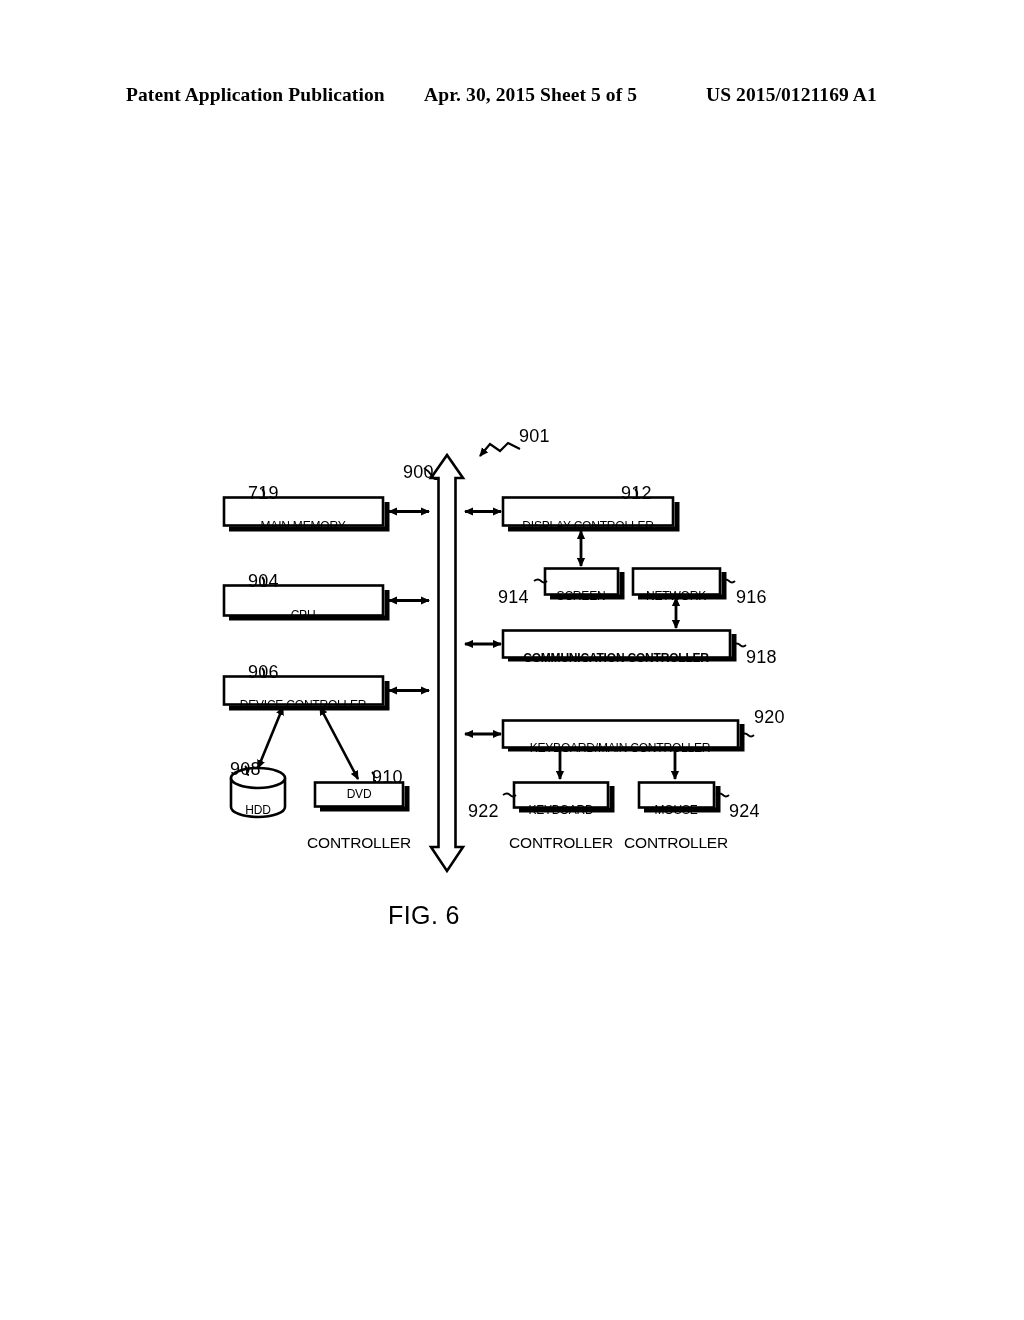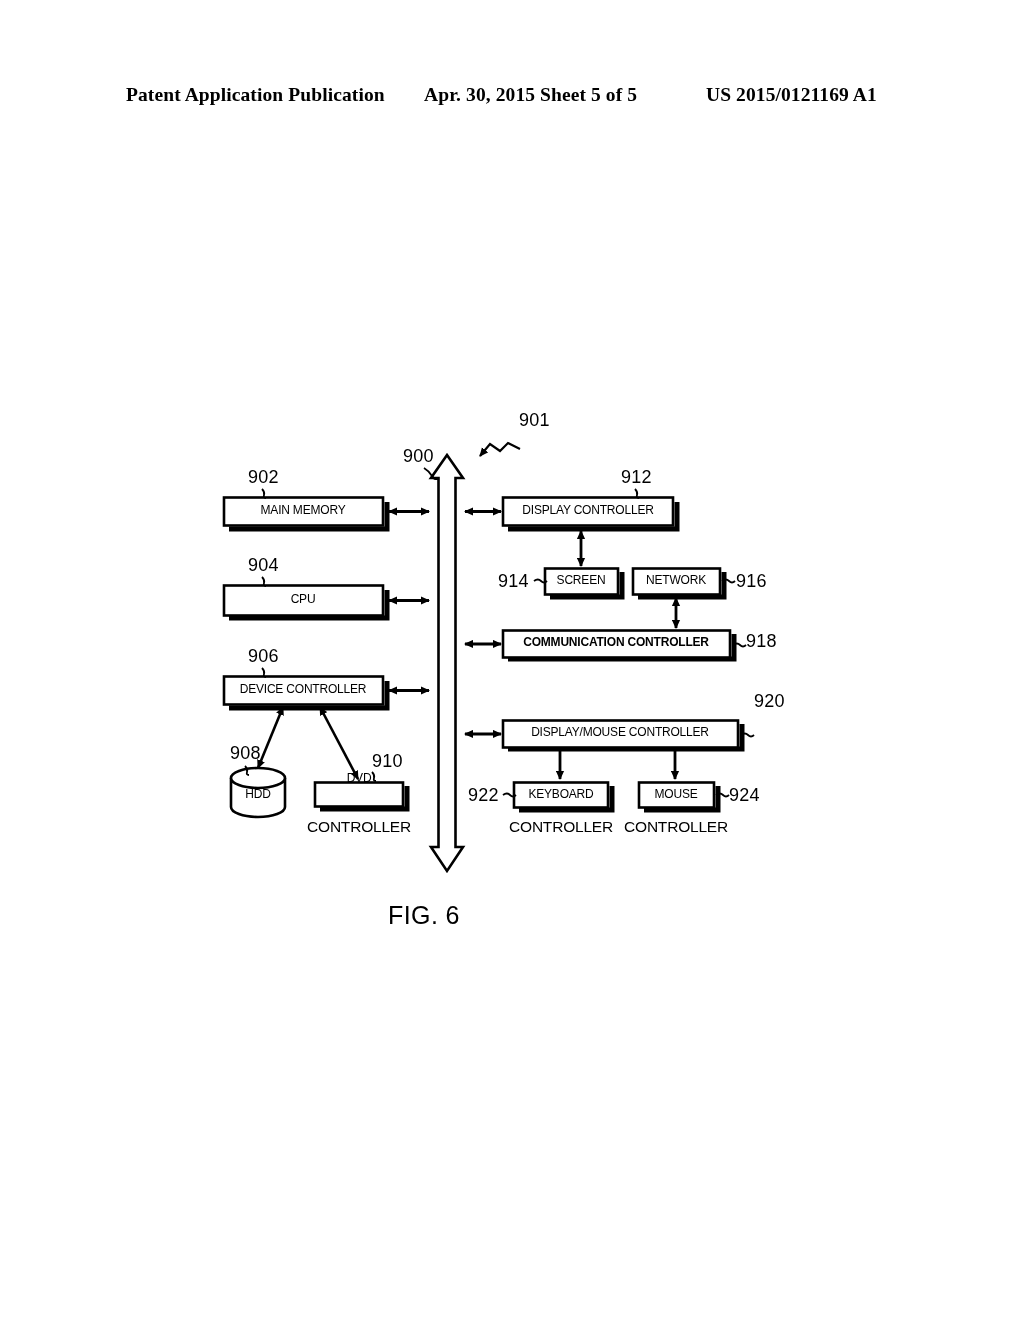--- a/index.html
+++ b/index.html
@@ -63,20 +63,21 @@
     height: 1320px;
   }
 
   
   .fig-text {
     position: absolute;
     font-family: "Liberation Sans", sans-serif;
     color: #000;
     white-space: nowrap;
     line-height: 1;
+    margin-top: 16px;
   }
   .box-label {
     font-size: 12px;
     letter-spacing: -0.2px;
   }
   .ref-num {
     font-size: 18px;
     letter-spacing: 0.2px;
   }
   .sub-label {
@@ -192,42 +193,42 @@
       <line x1="560" y1="751" x2="560" y2="779" stroke="#000" stroke-width="2.8" marker-end="url(#ah)"></line>
       <line x1="675" y1="751" x2="675" y2="779" stroke="#000" stroke-width="2.8" marker-end="url(#ah)"></line>
 
     </g>
   </svg>
 
   <span class="fig-text ref-num" style="left:403px; top:447px;">900</span>
   <span class="fig-text ref-num" style="left:519px; top:411px;">901</span>
 
   <span class="fig-text box-label centerer" style="left:303px; top:504px;">MAIN MEMORY</span>
-  <span class="fig-text ref-num" style="left:248px; top:468px;">902</span>
+  <span class="fig-text ref-num" style="left:248px; top:468px;">719</span>
 
   <span class="fig-text box-label centerer" style="left:303px; top:593px;">CPU</span>
   <span class="fig-text ref-num" style="left:248px; top:556px;">904</span>
 
   <span class="fig-text box-label centerer" style="left:303px; top:683px;">DEVICE CONTROLLER</span>
   <span class="fig-text ref-num" style="left:248px; top:647px;">906</span>
 
   <span class="fig-text box-label centerer" style="left:258px; top:788px;">HDD</span>
   <span class="fig-text ref-num" style="left:230px; top:744px;">908</span>
 
   <span class="fig-text box-label centerer" style="left:359px; top:772px;">DVD</span>
   <span class="fig-text ref-num" style="left:372px; top:752px;">910</span>
   <span class="fig-text sub-label centerer" style="left:359px; top:819px;">CONTROLLER</span>
 
   <span class="fig-text box-label centerer" style="left:588px; top:504px;">DISPLAY CONTROLLER</span>
   <span class="fig-text ref-num" style="left:621px; top:468px;">912</span>
 
   <span class="fig-text box-label centerer" style="left:616px; top:636px;font-weight:bold;">COMMUNICATION CONTROLLER</span>
   <span class="fig-text ref-num" style="left:746px; top:632px;">918</span>
 
-  <span class="fig-text box-label centerer" style="left:620px; top:726px;">DISPLAY/MOUSE CONTROLLER</span>
+  <span class="fig-text box-label centerer" style="left:620px; top:726px;">KEYBOARD/MAIN CONTROLLER</span>
   <span class="fig-text ref-num" style="left:754px; top:692px;">920</span>
 
   <span class="fig-text box-label centerer" style="left:581px; top:574px;">SCREEN</span>
   <span class="fig-text ref-num" style="left:498px; top:572px;">914</span>
 
   <span class="fig-text box-label centerer" style="left:676px; top:574px;">NETWORK</span>
   <span class="fig-text ref-num" style="left:736px; top:572px;">916</span>
 
   <span class="fig-text box-label centerer" style="left:561px; top:788px;">KEYBOARD</span>
   <span class="fig-text ref-num" style="left:468px; top:786px;">922</span>

